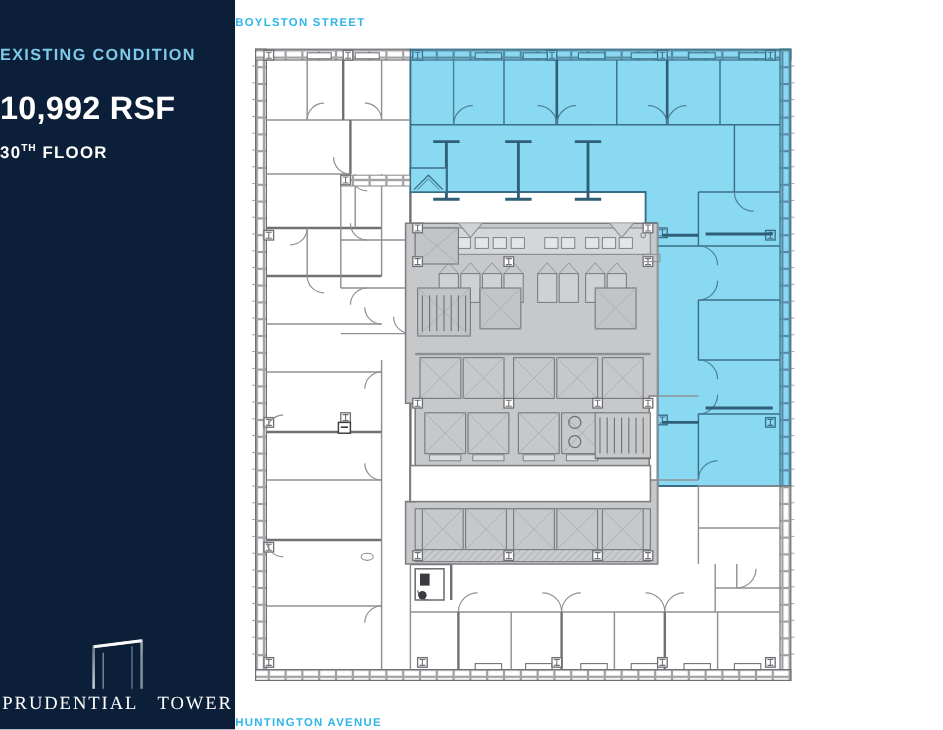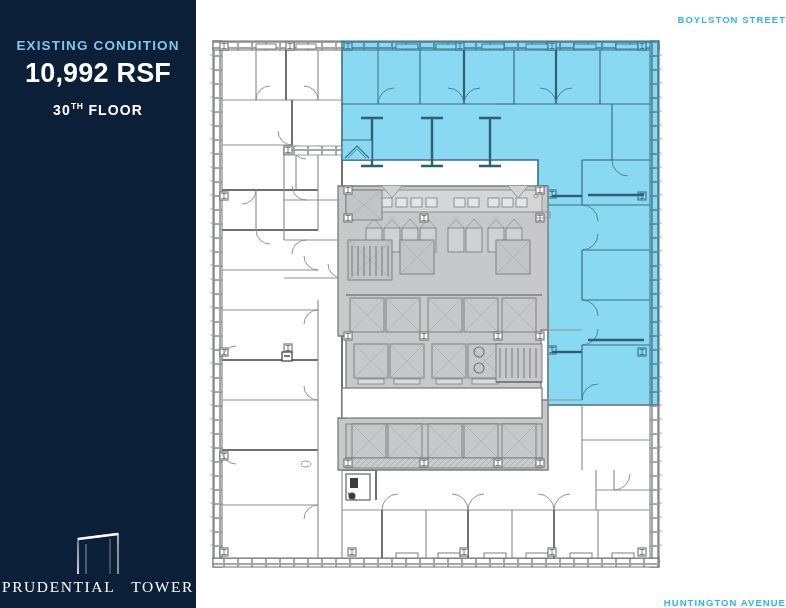--- a/index.html
+++ b/index.html
@@ -11,33 +11,33 @@
   }
   #root { position:absolute; inset:0; display:flex; }
 
   
   .sidebar {
     width:196px; height:608px;
     background:#0c1f38;
     position:relative;
     flex:0 0 196px;
   }
-  .sb-head { padding-top:38px; text-align:center; }
+  .sb-head { padding-top:38px; }
   .sb-eyebrow {
     color:#7ec8ea;
     font-size:13.5px;
     font-weight:bold;
     letter-spacing:1.15px;
   }
   .sb-rsf {
     color:#ffffff;
     font-size:27px;
     font-weight:bold;
     letter-spacing:0.2px;
-    margin-top:5px;
+    margin-top:22px;
   }
   .sb-floor {
     color:#ffffff;
     font-size:14px;
     font-weight:bold;
     letter-spacing:1.1px;
     margin-top:12px;
   }
   .sb-floor sup { font-size:8.5px; vertical-align:super; letter-spacing:.6px; }
 
@@ -59,21 +59,21 @@
 
   
   .plan {
     flex:1 1 auto;
     position:relative;
     background:#ffffff;
   }
   .street {
     position:absolute;
     left:0; right:0;
-    text-align:right;
+    text-align:left;
     color:#2fb6e8;
     font-size:9.5px;
     font-weight:bold;
     letter-spacing:1.05px;
   }
   .street-top { top:14px; }
   .street-bottom { bottom:0; }
 
   .plan-canvas {
     position:absolute;

